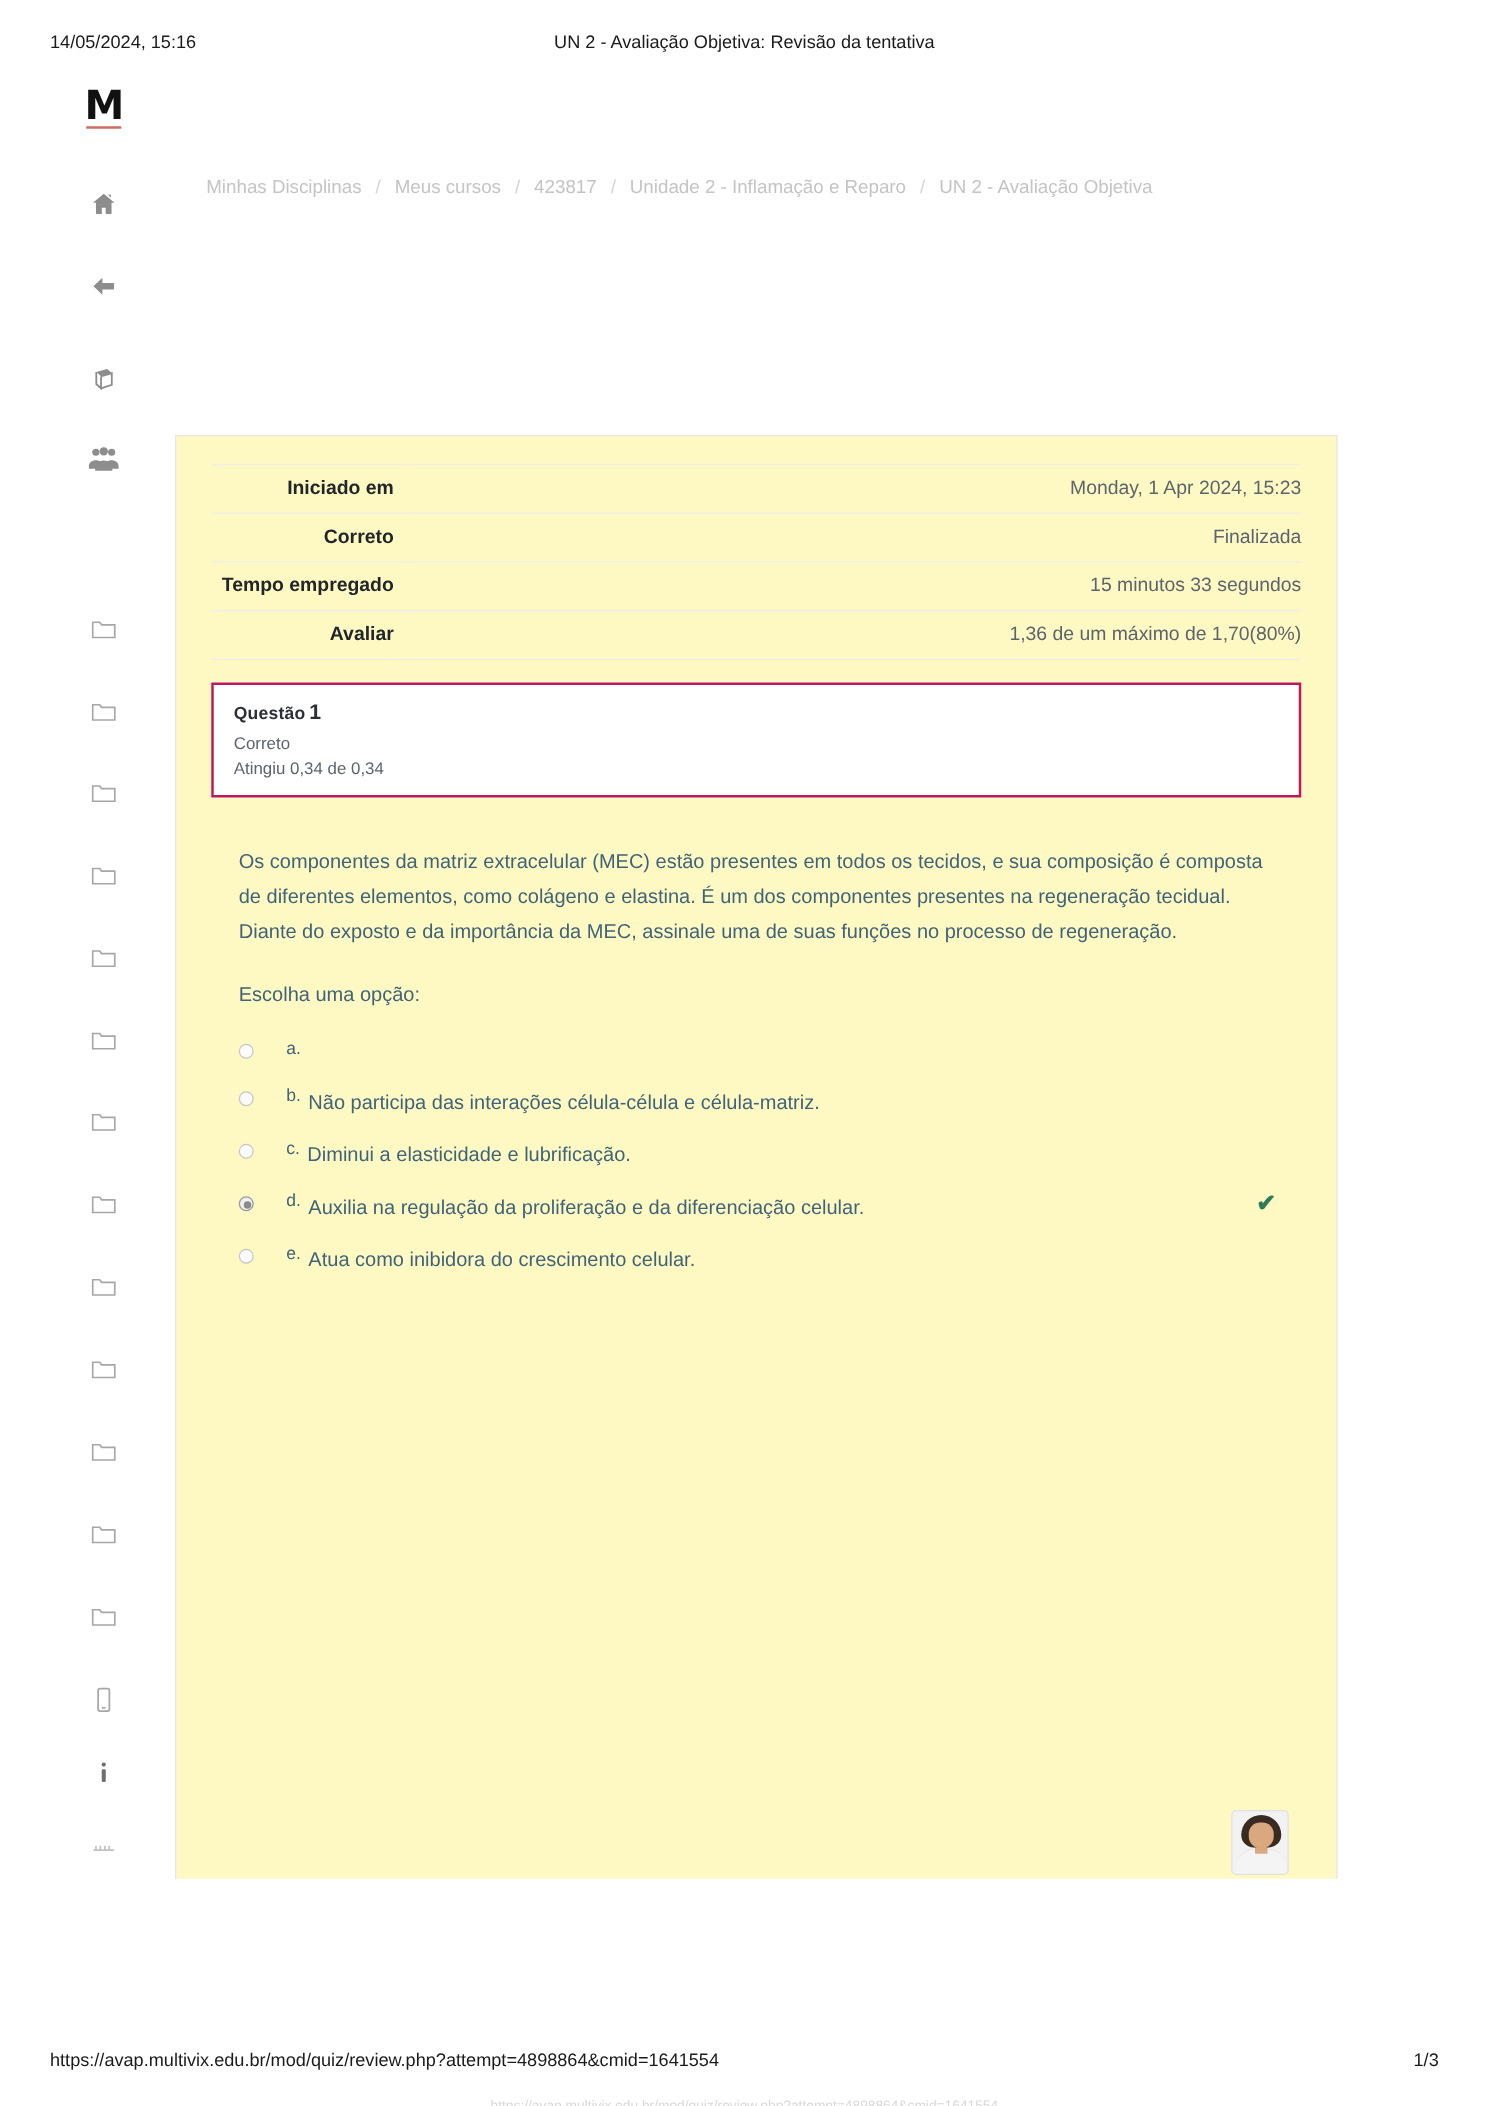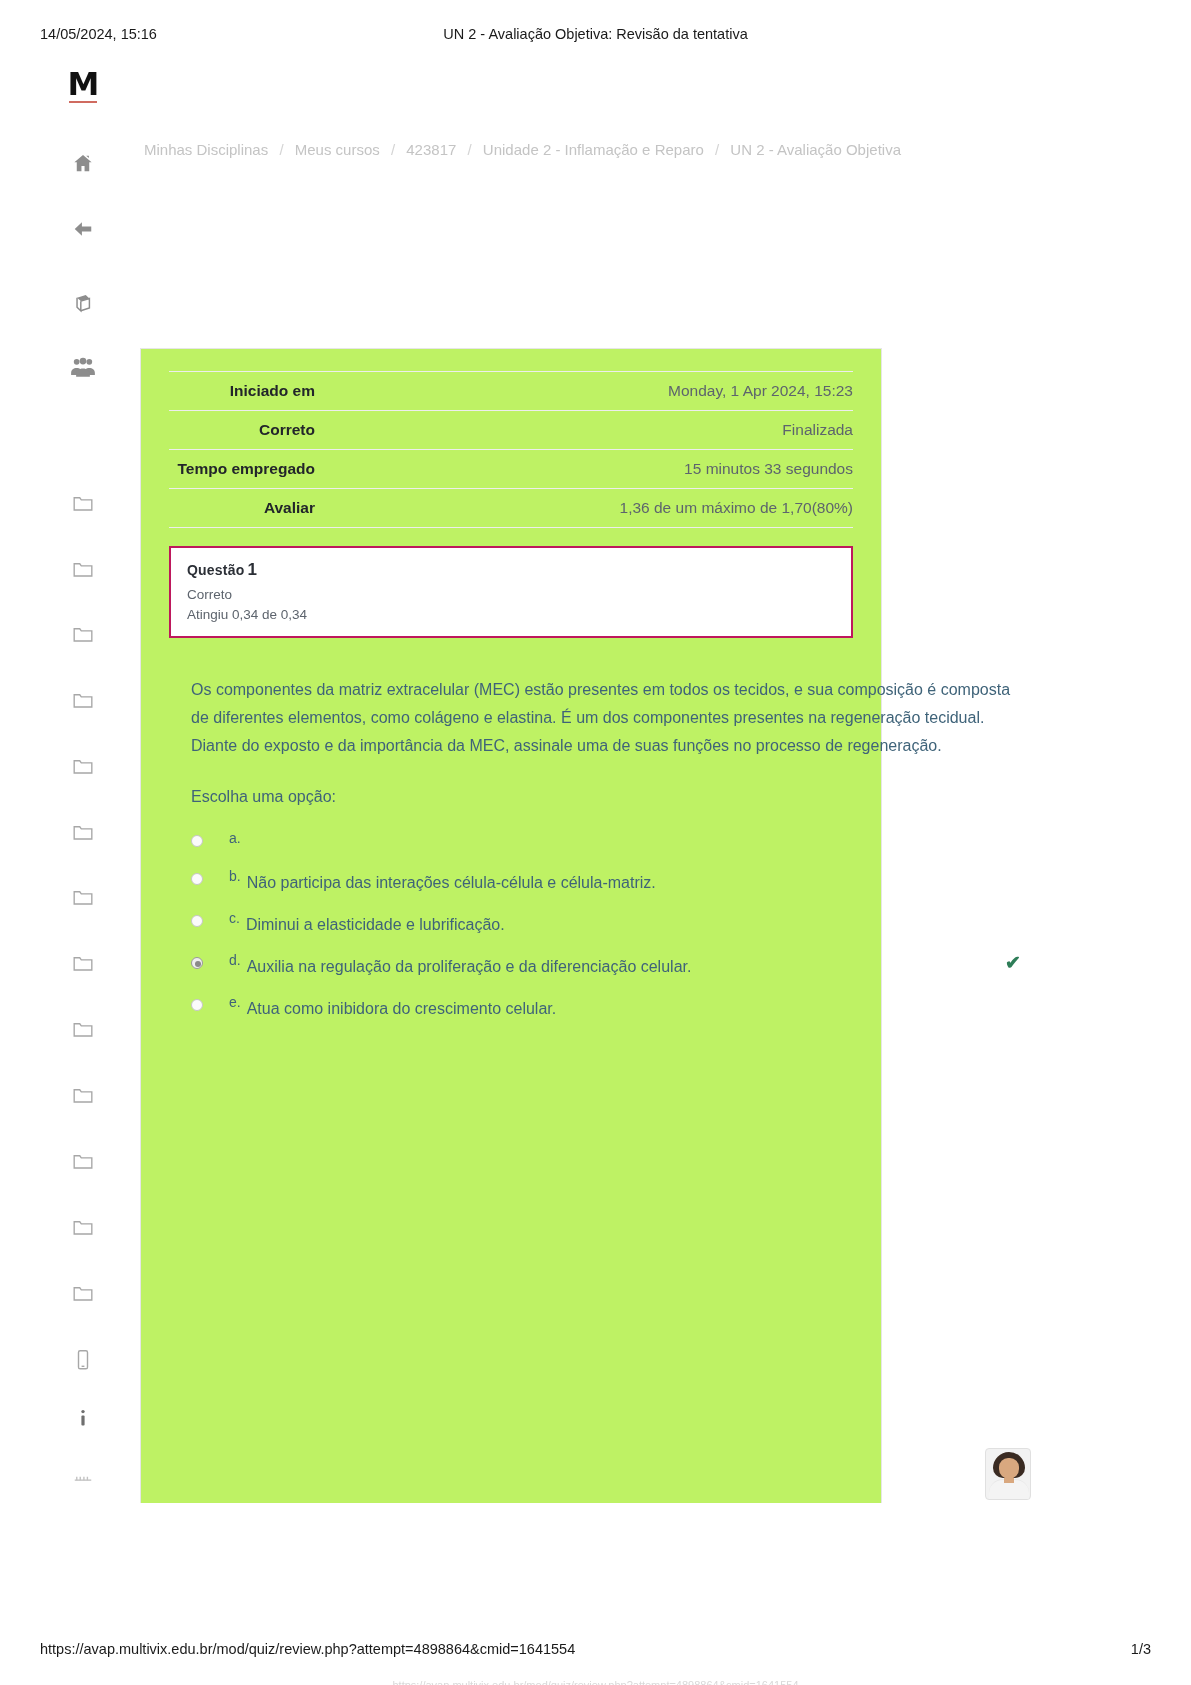--- a/index.html
+++ b/index.html
@@ -109,35 +109,35 @@
   }
   .course-title {
     font-size: 34px;
     font-weight: 700;
     color: #b9b9b9;
     letter-spacing: .2px;
     line-height: 42px;
     margin: 0 0 14px 5px;
   }
   .breadcrumb {
-    margin-left: 4px;
+    margin-left: 25px;
     font-size: 15px;
     color: #c4c4c4;
     line-height: 20px;
     white-space: nowrap;
   }
   .breadcrumb .sep { margin: 0 7px; color: #d4d4d4; }
 
   
   .card {
     position: absolute;
     left: 140px; top: 348px;
-    width: 742px;
+    width: 930px;
     min-height: 1155px;
-    background: #bef264;
+    background: #fef9c3;
     border: 1px solid #e6e6e6;
     border-bottom: none;
   }
   .card-inner { padding: 22px 28px 0 28px; }
 
   table.info {
     width: 100%;
     border-collapse: collapse;
     margin-top: 0;
   }

